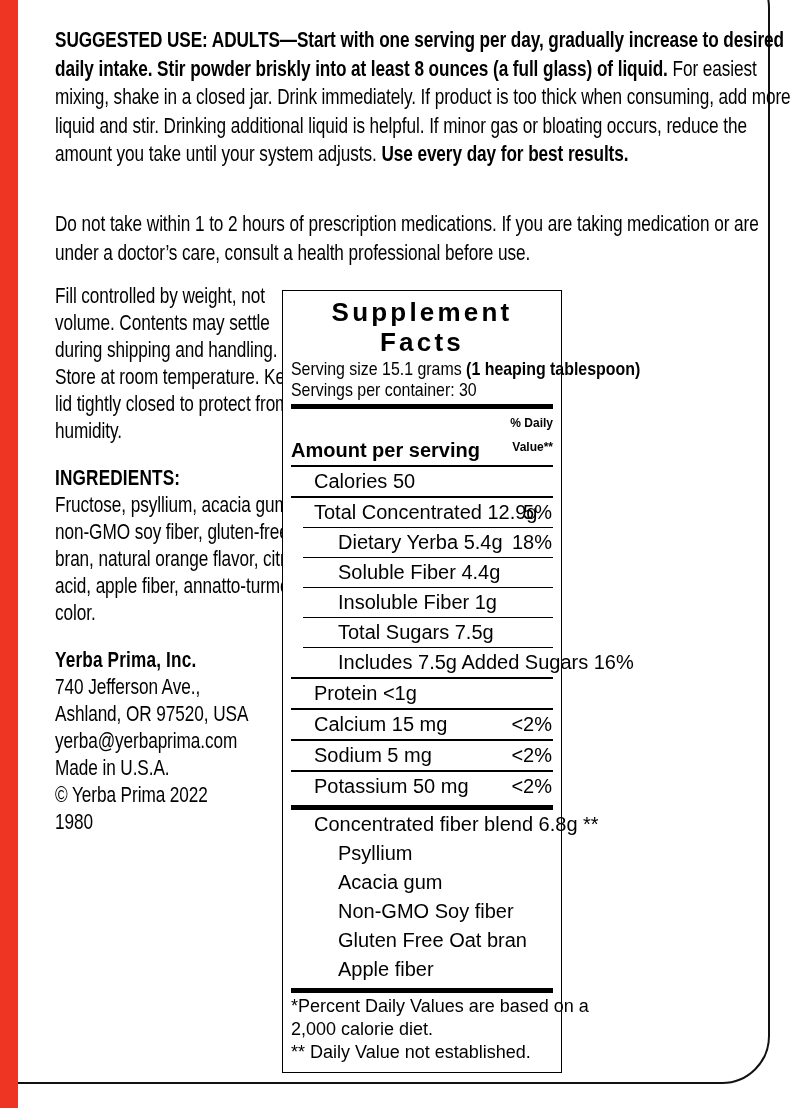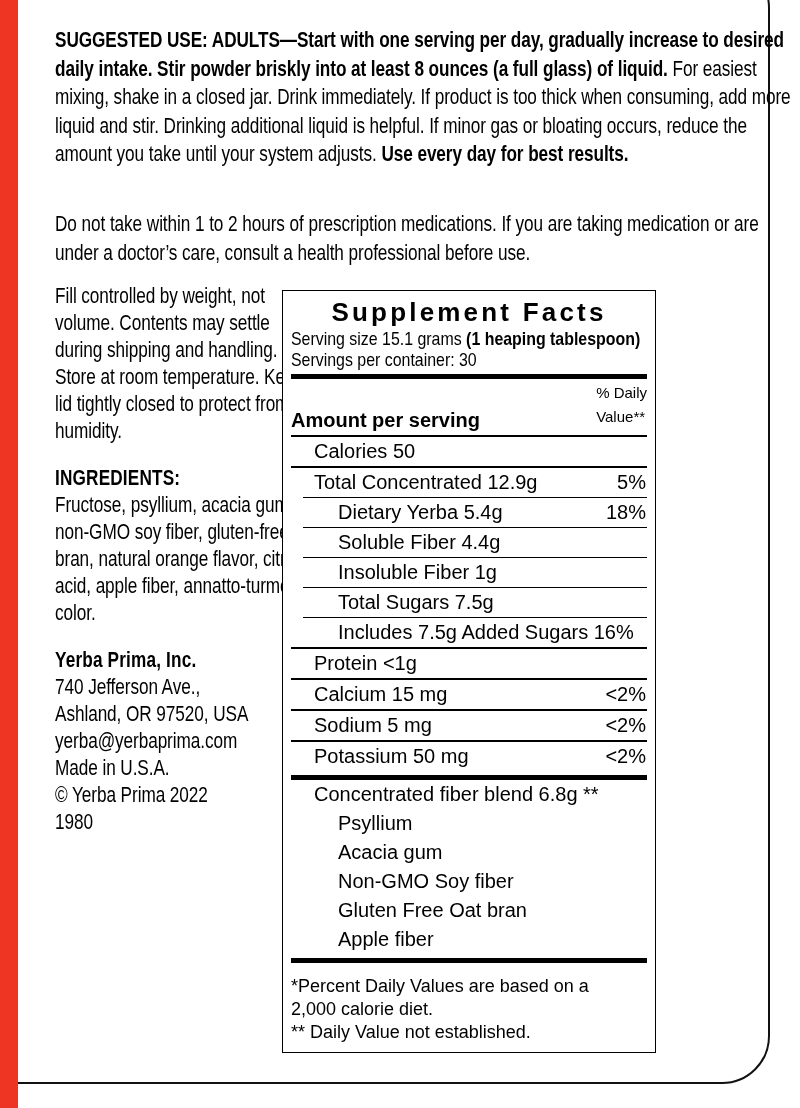--- a/index.html
+++ b/index.html
@@ -108,21 +108,21 @@
     margin-top: 20px;
     letter-spacing: 0.2px;
   }
   .addr-line { display: block; }
 
   
   #sf-panel {
     position: absolute;
     left: 282px;
     top: 290px;
-    width: 374px;
+    width: 280px;
     border: 1.6px solid #000;
     box-sizing: border-box;
     background: #fff;
     padding: 6px 8px 8px 8px;
   }
   #sf-title {
     text-align: center;
     font-weight: bold;
     font-size: 26px;
     letter-spacing: 3.2px;
@@ -147,23 +147,23 @@
   .rule-indent { margin-left: 12px; }
 
   .hdr-block {
     position: relative;
     height: 56px;
   }
   .hdr-dv {
     position: absolute;
     right: 0;
     top: 2px;
-    text-align: left;
-    font-weight: normal;
-    font-size: 15px;
+    text-align: right;
+    font-weight: bold;
+    font-size: 12px;
     line-height: 24px;
     font-family: "Liberation Sans Narrow", "Liberation Sans", sans-serif;
   }
   .hdr-amt {
     position: absolute;
     left: 0;
     bottom: 3px;
     font-weight: bold;
     font-size: 20px;
     font-family: "Liberation Sans Narrow", "Liberation Sans", sans-serif;
@@ -187,21 +187,21 @@
   .row.blend-sub .nm { padding-left: 24px; }
 
   .row.full {
     padding-right: 0;
   }
   .row.full .nm { display: block; }
 
   .footnote {
     font-size: 18px;
     line-height: 23px;
-    margin-top: 12px;
+    margin-top: 2px;
   }
   .footnote div { white-space: nowrap; }
 </style>
 </head>
 <body style="background: rgb(255, 255, 255); color: rgb(0, 0, 0);">
 
 <div id="label-panel">
 
   <div id="panel-outline"></div>
 

